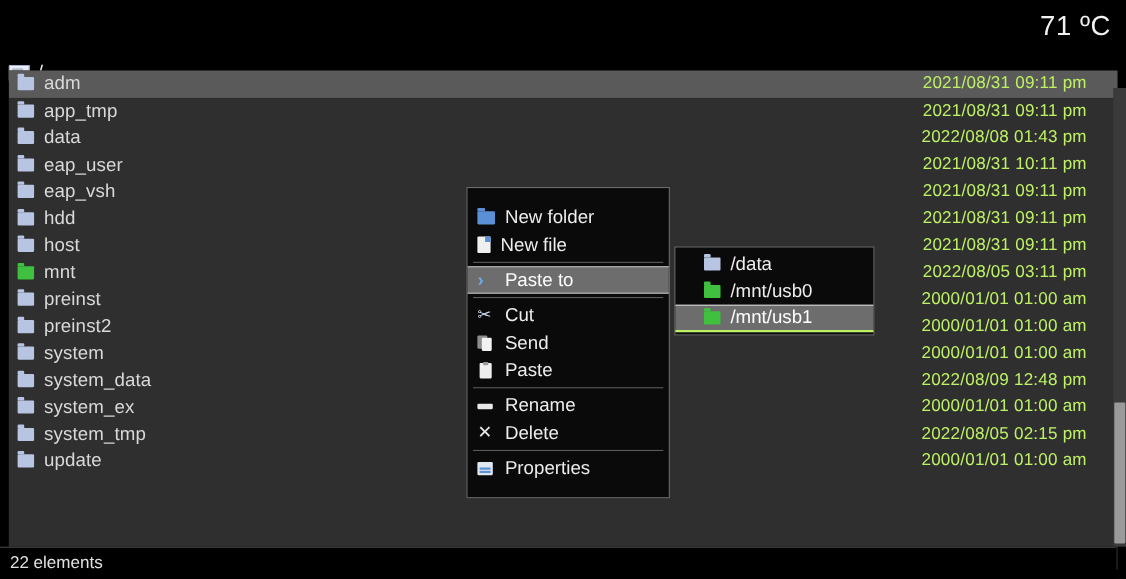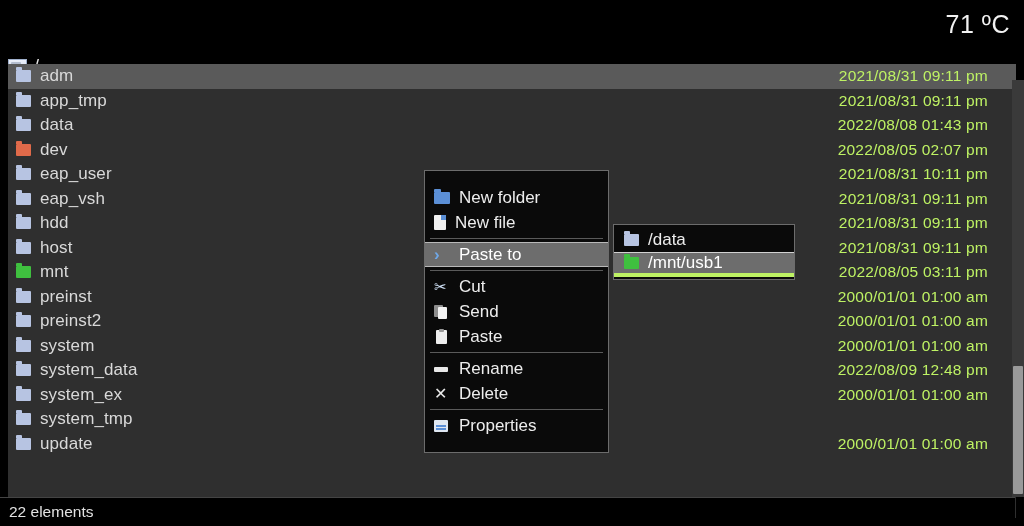--- a/index.html
+++ b/index.html
@@ -164,26 +164,26 @@
     position:absolute; left:613px; top:224px;
     width:182px;
     background:#0a0a0a;
     border:1px solid #6c6c6c;
     padding:2px 0;
   }
   .si {
     height:25px;
     display:flex; align-items:center;
     color:#ededed; font-size:17px;
-    padding-left:10px;
+    padding-left:26px;
   }
   .si.hl {
     background:#6d6d6d;
     border-top:1px solid #d2d2d2;
-    border-bottom:4px solid #bef264;
+    border-bottom:2px solid #bef264;
     color:#ffffff;
     text-align:center;
   }
   .si .slabel { margin-left:9px; }
 </style>
 </head>
 <body>
 
 <div id="screen">
 
@@ -206,25 +206,20 @@
         <span class="ficon blue"></span>
         <span class="fname">app_tmp</span>
         <span class="fdate">2021/08/31 09:11 pm</span>
       </div>
       <div class="row">
         <span class="ficon blue"></span>
         <span class="fname">data</span>
         <span class="fdate">2022/08/08 01:43 pm</span>
       </div>
       <div class="row">
-        <span class="ficon red"></span>
-        <span class="fname">dev</span>
-        <span class="fdate">2022/08/05 02:07 pm</span>
-      </div>
-      <div class="row">
         <span class="ficon blue"></span>
         <span class="fname">eap_user</span>
         <span class="fdate">2021/08/31 10:11 pm</span>
       </div>
       <div class="row">
         <span class="ficon blue"></span>
         <span class="fname">eap_vsh</span>
         <span class="fdate">2021/08/31 09:11 pm</span>
       </div>
       <div class="row">
@@ -263,20 +258,21 @@
         <span class="fdate">2022/08/09 12:48 pm</span>
       </div>
       <div class="row">
         <span class="ficon blue"></span>
         <span class="fname">system_ex</span>
         <span class="fdate">2000/01/01 01:00 am</span>
       </div>
       <div class="row">
         <span class="ficon blue"></span>
         <span class="fname">system_tmp</span>
+        <span class="fdate">2022/08/05 02:15 pm</span>
       </div>
       <div class="row">
         <span class="ficon blue"></span>
         <span class="fname">update</span>
         <span class="fdate">2000/01/01 01:00 am</span>
       </div>
     </div>
 
   <div id="sbtrack">
     <div id="sbthumb"></div>
@@ -323,20 +319,24 @@
         <span class="mico ic-prop"></span>
         <span class="mlabel">Properties</span>
       </div>
     </div>
 
   <div id="submenu">
       <div class="si">
         <span class="ficon blue"></span>
         <span class="slabel">/data</span>
       </div>
+      <div class="si">
+        <span class="ficon green"></span>
+        <span class="slabel">/mnt/usb0</span>
+      </div>
       <div class="si hl">
         <span class="ficon green"></span>
         <span class="slabel">/mnt/usb1</span>
       </div>
     </div>
 
   <div id="statusbar">
     <span id="statustext">22 elements</span>
   </div>
 

